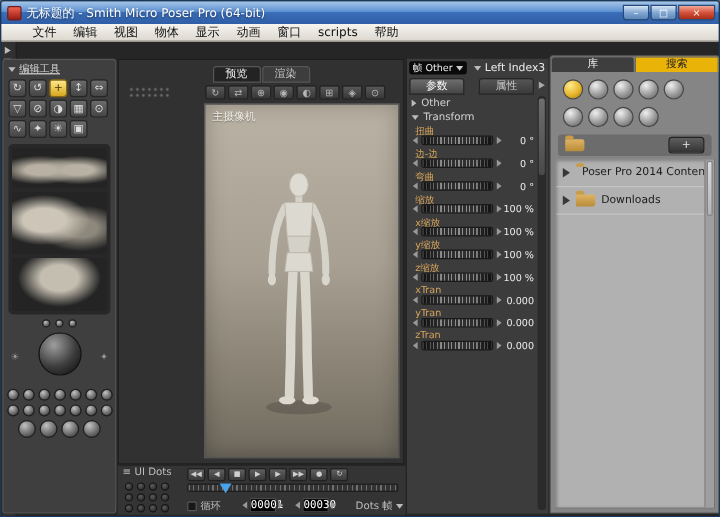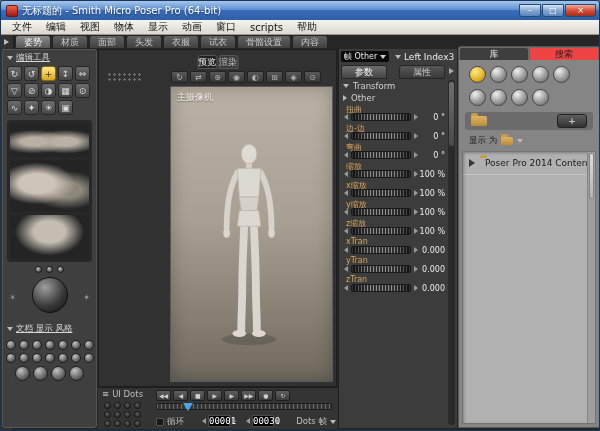--- a/index.html
+++ b/index.html
@@ -11,21 +11,21 @@
   .titlebar{position:absolute;top:0;left:0;right:0;height:19px;display:flex;align-items:center;padding:0 3px;
     background:linear-gradient(#a6c6ea,#5f92d2 45%,#3a6db8 50%,#2f5ea6);color:#fff;font-size:10px;}
   .app-icon{width:12px;height:12px;margin:0 4px 0 2px;border-radius:2px;
     background:linear-gradient(#f0614e,#9c1d12);border:1px solid #7a150c;}
   .title-text{text-shadow:0 1px 2px rgba(0,0,0,.5);white-space:nowrap;text-align:right;}
   .win-buttons{margin-left:auto;display:flex;gap:1px;}
   .win-btn{width:22px;height:13px;border:1px solid #274a78;border-radius:0 0 3px 3px;color:#fff;font-size:8px;
     line-height:11px;text-align:center;background:linear-gradient(#d5e4f4,#82a8d2 50%,#5c86b8);}
   .win-btn.close{width:31px;background:linear-gradient(#f2a896,#d4523c 50%,#a82c18);}
   
-  .menubar{position:absolute;top:19px;left:0;right:0;height:15px;display:flex;align-items:center;padding-left:4px;
+  .menubar{position:absolute;top:19px;left:0;right:0;height:15px;display:flex;align-items:center;padding-left:19px;
     background:linear-gradient(#f6f4ee,#dcd8d0);border-bottom:1px solid #9a968e;font-size:10px;color:#111;text-align:center;}
   .menu-item{padding:0 7px;white-space:nowrap;}
   
   .main{position:absolute;top:34px;left:0;right:0;bottom:0;background:#262626;overflow:hidden;}
   .dock-strip{position:absolute;left:0;top:0;bottom:0;width:13px;background:#313131;border-right:1px solid #1d1d1d;}
   .dock-strip .t1{position:absolute;top:4px;left:3px;width:0;height:0;border-top:3px solid transparent;border-bottom:3px solid transparent;border-left:5px solid #bbb;}
   .dock-strip .t2{position:absolute;top:14px;left:2px;width:0;height:0;border-left:3px solid transparent;border-right:3px solid transparent;border-top:5px solid #bbb;}
   .room-tabs{position:absolute;left:14px;top:0;height:13px;display:flex;gap:1px;}
   .room-tab{padding:0 8px;font-size:9px;line-height:12px;color:#c9c9c9;white-space:nowrap;
     background:linear-gradient(#616161,#404040);border:1px solid #242424;border-bottom:none;border-radius:3px 3px 0 0;}
@@ -58,21 +58,21 @@
   .light-ball{position:absolute;left:50%;top:12px;transform:translateX(-50%);width:36px;height:36px;border-radius:50%;
     background:radial-gradient(circle at 35% 28%,#9e9e9e,#3c3c3c 55%,#0c0c0c);border:1px solid #111;}
   .light-glyph{position:absolute;top:28px;font-size:8px;color:#9a9a9a;}
   .light-glyph.l{left:6px;} .light-glyph.r{right:6px;}
   .sphere-row{display:flex;gap:3px;justify-content:center;padding-top:3px;}
   
   .doc-panel{position:absolute;left:97px;top:14px;width:239px;bottom:43px;background:#313131;border:1px solid #1e1e1e;}
   .grip-dots{position:absolute;top:22px;left:8px;width:34px;height:9px;
     background-image:radial-gradient(#6e6e6e 1px,rgba(0,0,0,0) 1.4px);background-size:5px 5px;}
   .doc-tabs{position:absolute;top:5px;left:50%;transform:translateX(-50%);display:flex;gap:1px;}
-  .doc-tab{padding:0 0;font-size:9px;line-height:12px;color:#c8c8c8;background:#3d3d3d;
+  .doc-tab{padding:0 10px;font-size:9px;line-height:12px;color:#c8c8c8;background:#3d3d3d;
     border:1px solid #565656;border-radius:3px 3px 0 0;white-space:nowrap;}
   .doc-tab.selected{background:#232323;color:#eee;}
   .cam-strip{position:absolute;top:21px;left:72px;display:flex;gap:2px;}
   .cam-btn{width:17px;height:12px;background:linear-gradient(#585858,#373737);border:1px solid #222;border-radius:2px;
     color:#b5b5b5;font-size:8px;display:flex;align-items:center;justify-content:center;}
   .canvas{position:absolute;left:71px;top:36px;right:3px;bottom:4px;border:1px solid #595959;
     background:linear-gradient(180deg,#bab2a4 0%,#a8a092 45%,#8a8375 75%,#6f6a5e 100%);
     box-shadow:inset 0 0 18px rgba(0,0,0,.25);}
   .camera-label{position:absolute;top:4px;left:6px;font-size:9px;color:#f2f1ea;text-shadow:0 1px 1px rgba(0,0,0,.4);}
   .canvas svg{position:absolute;inset:0;width:100%;height:100%;}
@@ -98,21 +98,21 @@
   .dial-slider{position:absolute;left:10px;top:9px;width:60px;height:8px;border:1px solid #191919;border-radius:2px;
     background:linear-gradient(90deg,rgba(0,0,0,.65),rgba(90,90,90,0) 28%,rgba(90,90,90,0) 72%,rgba(0,0,0,.65)),
     repeating-linear-gradient(90deg,#8e8e8e 0 1px,#2f2f2f 1px 3px);}
   .dial-value{position:absolute;right:0;top:9px;font-size:8px;color:#ececec;white-space:nowrap;}
   .params-scroll{position:absolute;right:2px;top:31px;bottom:3px;width:7px;background:#2a2a2a;border-radius:3px;}
   .params-scroll .thumb{position:absolute;left:1px;top:2px;width:5px;height:64px;border-radius:2px;background:linear-gradient(#6e6e6e,#4a4a4a);}
   
   .library-panel{position:absolute;left:457px;top:11px;width:142px;bottom:2px;background:#858585;
     border:1px solid #585858;border-radius:3px 3px 0 0;display:flex;flex-direction:column;overflow:hidden;}
   .lib-tabs{display:flex;height:13px;flex:0 0 13px;}
-  .lib-tab{flex:1;font-size:9px;line-height:13px;text-align:center;background:#ef4444;color:#222;border:1px solid #6a6a6a;border-bottom:none;}
+  .lib-tab{flex:1;font-size:9px;line-height:13px;text-align:center;background:#eab308;color:#222;border:1px solid #6a6a6a;border-bottom:none;}
   .lib-tab.selected{background:#3e3e3e;color:#eee;border-radius:3px 3px 0 0;}
   .lib-cats{display:flex;gap:4px;padding:6px 0 0 10px;}
   .cat{width:17px;height:17px;border-radius:50%;border:1px solid #474747;
     background:radial-gradient(circle at 35% 28%,#efefef,#9a9a9a 55%,#5c5c5c);}
   .cat.selected{background:radial-gradient(circle at 35% 28%,#ffe98a,#e6b62e 55%,#a2750e);}
   .lib-actions{margin:6px 6px 0;height:18px;background:#6c6c6c;border-radius:3px;display:flex;align-items:center;
     justify-content:space-between;padding:0 6px;}
   .folder{position:relative;width:16px;height:10px;background:linear-gradient(#e0b465,#b98c38);border-radius:1px 2px 2px 1px;}
   .folder:before{content:"";position:absolute;top:-3px;left:0;width:7px;height:3px;background:#c99c46;border-radius:2px 2px 0 0;}
   .folder.small{width:12px;height:8px;}
@@ -176,31 +176,20 @@
       <span class="menu-item">帮助</span>
     </div>
 
   <div class="main">
 
     <div class="dock-strip">
       <span class="t1"></span>
       <span class="t2"></span>
     </div>
 
-    <div class="room-tabs">
-
-    <div class="room-tab selected"><span>姿势</span></div>
-        <div class="room-tab"><span>材质</span></div>
-        <div class="room-tab"><span>面部</span></div>
-        <div class="room-tab"><span>头发</span></div>
-        <div class="room-tab"><span>衣服</span></div>
-        <div class="room-tab"><span>试衣</span></div>
-        <div class="room-tab"><span>骨骼设置</span></div>
-        <div class="room-tab"><span>内容</span></div>
-      </div>
 
     <div class="tools-panel">
       <div class="panel-header">
         <span class="tri-down"></span>
         <span>编辑工具</span>
       </div>
       <div class="tool-grid">
 
       <div class="tool">
             <span>↻</span>
@@ -252,24 +241,20 @@
       </div>
       <div class="light-area">
         <div class="mini-spheres">
           <div class="sphere s7"></div>
           <div class="sphere s7"></div>
           <div class="sphere s7"></div>
         </div>
         <span class="light-glyph l">☀</span>
         <div class="light-ball"></div>
         <span class="light-glyph r">✦</span>
-      </div>
-      <div class="panel-header">
-        <span class="tri-down"></span>
-        <span>文档 显示 风格</span>
       </div>
       <div class="sphere-row">
         <div class="sphere s10"></div>
         <div class="sphere s10"></div>
         <div class="sphere s10"></div>
         <div class="sphere s10"></div>
         <div class="sphere s10"></div>
         <div class="sphere s10"></div>
         <div class="sphere s10"></div>
       </div>
@@ -355,26 +340,26 @@
         <span>Left Index3</span>
       </div>
       <div class="params-tabs">
 
       <div class="params-tab selected"><span>参数</span></div>
           <div class="params-tab"><span>属性</span></div>
         </div>
       <span class="params-tab-overflow"></span>
       <div class="params-body">
         <div class="section-row">
+          <span class="tri-right-s"></span>
+          <span>Other</span>
+        </div>
+        <div class="section-row">
           <span class="tri-down-s"></span>
           <span>Transform</span>
-        </div>
-        <div class="section-row">
-          <span class="tri-right-s"></span>
-          <span>Other</span>
         </div>
         <div>
 
             <div class="dial-row">
               <span class="dial-label">扭曲</span>
               <span class="dial-arrow left"></span>
               <span class="dial-slider"></span>
               <span class="dial-arrow right"></span>
               <span class="dial-value">0 °</span>
             </div>
@@ -472,35 +457,35 @@
       </div>
       <div class="lib-cats">
         <div class="cat"></div>
         <div class="cat"></div>
         <div class="cat"></div>
         <div class="cat"></div>
       </div>
       <div class="lib-actions">
         <div class="folder"></div>
         <div class="add-fig">+</div>
-      </div>
-      <div class="show-as">
-        <span>显示 为</span>
-        <div class="folder small"></div>
-        <span class="tri-down-s"></span>
       </div>
       <div class="lib-list">
         <div>
 
             <div class="lib-row">
               <span class="tri-right"></span>
               <div class="folder"></div>
               <span>Poser Pro 2014 Content</span>
             </div>
 
+            <div class="lib-row">
+              <span class="tri-right"></span>
+              <div class="folder"></div>
+              <span>Downloads</span>
+            </div>
           </div>
         <div class="lib-scrollbar">
             <div class="thumb"></div>
           </div>
       </div>
     </div>
 
     <div class="bottom-bar">
       <div class="ui-dots-label">
         <span>≡</span>

